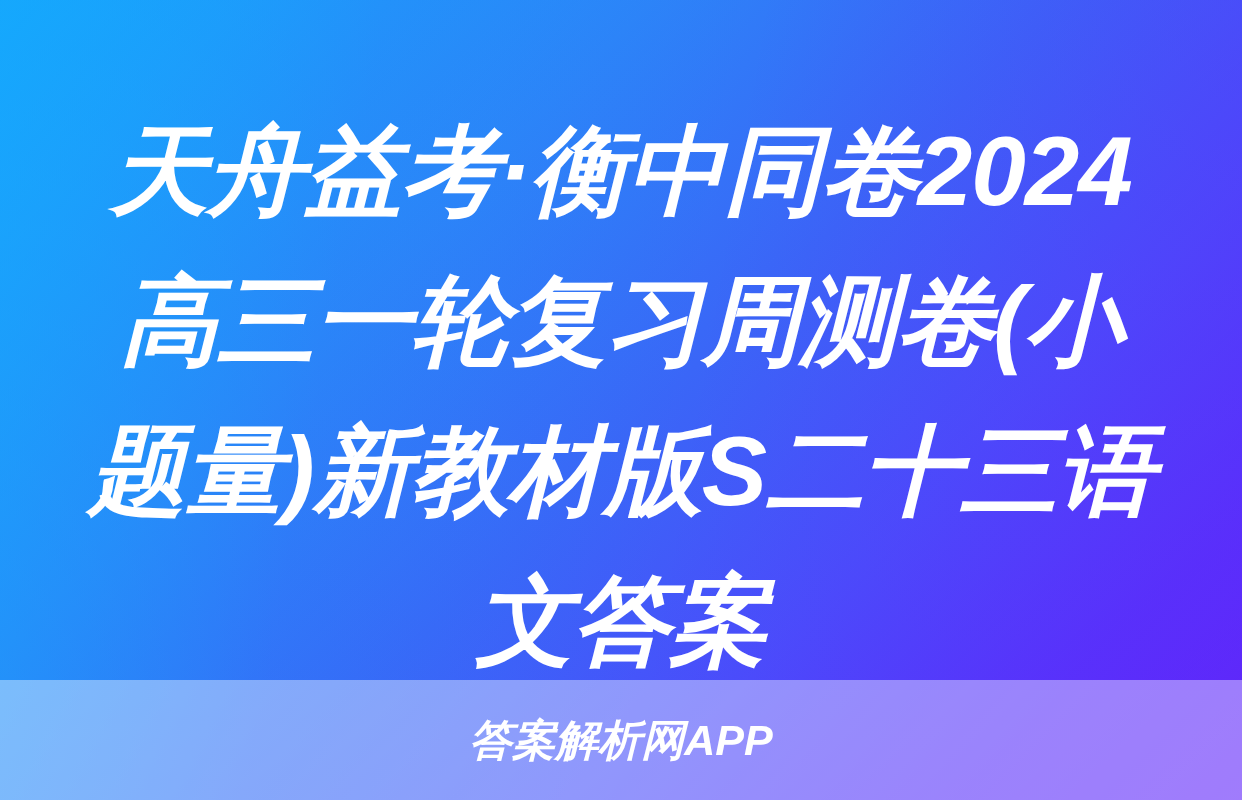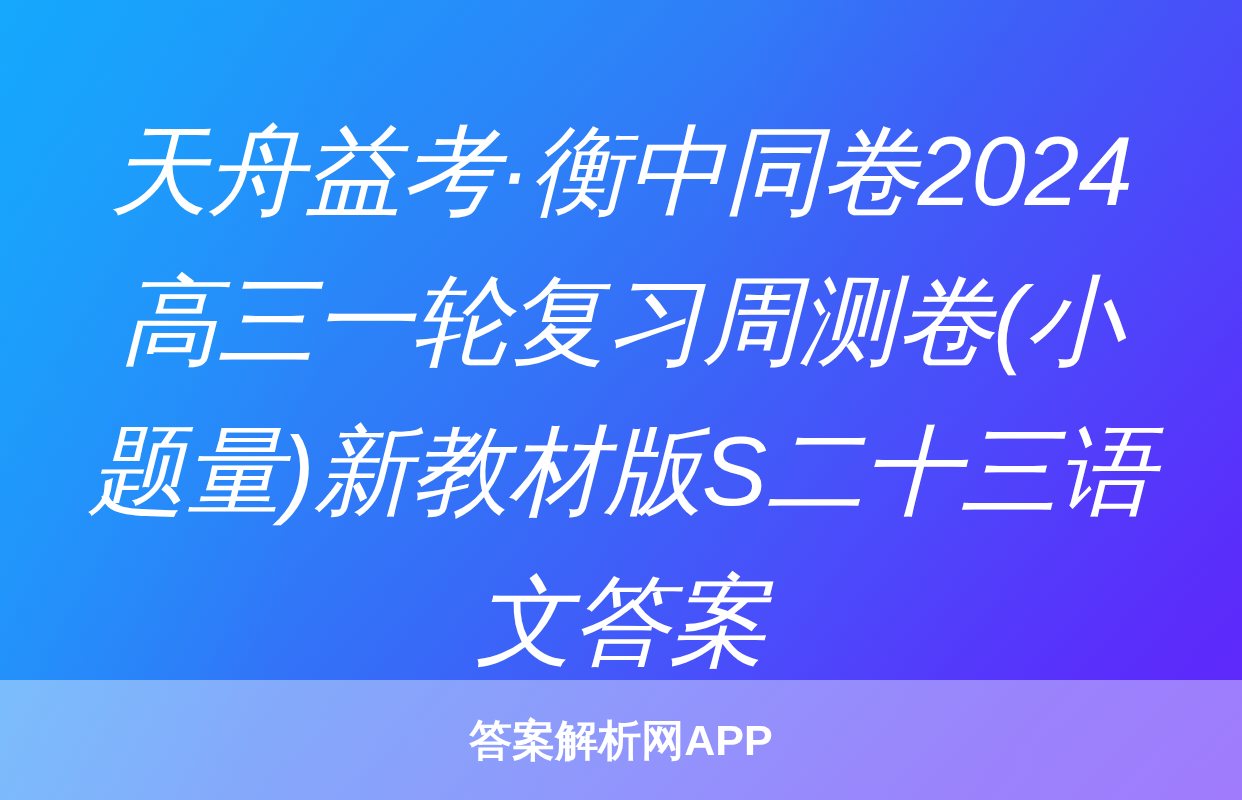--- a/index.html
+++ b/index.html
@@ -43,21 +43,21 @@
   #title-block {
     position: absolute;
     left: 0;
     right: 0;
     top: 96px;
     padding: 0 22px;
     box-sizing: border-box;
     text-align: center;
     color: #ffffff;
     font-size: 98px;
-    font-weight: 400;
+    font-weight: 700;
     font-style: italic;
     line-height: 150px;
     letter-spacing: -1px;
     white-space: pre-line;
     text-rendering: geometricPrecision;
   }
 
   #footer-bar {
     position: absolute;
     left: 0;
@@ -67,20 +67,21 @@
     background: rgba(255,255,255,0.40);
     display: flex;
     align-items: center;
     justify-content: center;
   }
 
   #footer-text {
     color: #ffffff;
     font-size: 43px;
     font-weight: 700;
+    font-style: italic;
     letter-spacing: 0px;
     line-height: 1;
     white-space: nowrap;
   }
 </style>
 </head>
 <body>
 
 <div id="poster">
 

